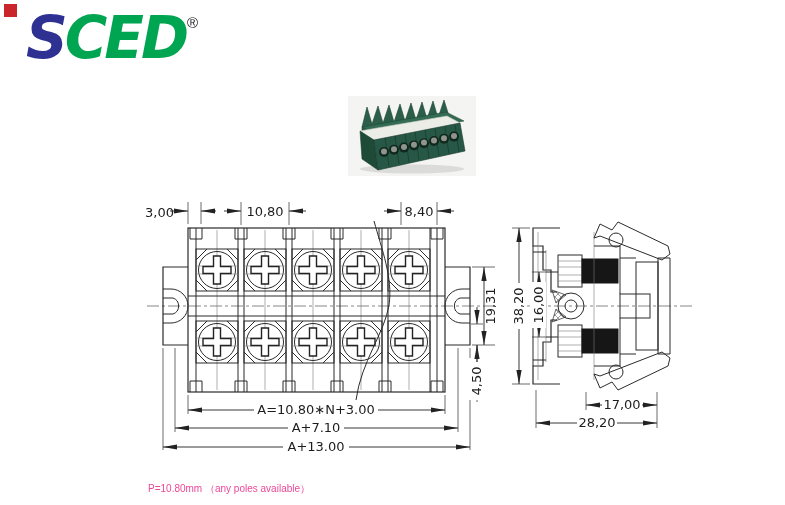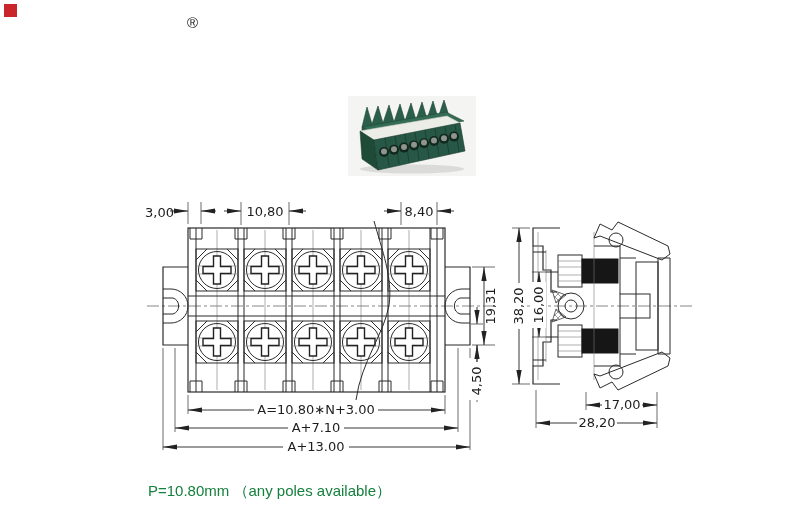--- a/index.html
+++ b/index.html
@@ -8,40 +8,41 @@
   
   .red-mark{position:absolute;left:4px;top:4px;width:13px;height:13px;background:#c9252b;}
   .logo{position:absolute;left:26px;top:2px;font-family:"DejaVu Sans",sans-serif;
         font-weight:bold;font-style:italic;font-size:58px;letter-spacing:-3px;line-height:72px;}
   .logo .s{color:#2e3192;}
   .logo .ced{color:#00a551;}
   .regmark{position:absolute;left:187px;top:14px;font-size:15px;color:#222;font-style:normal;}
   .model{position:absolute;left:147px;top:86px;font-family:"DejaVu Sans",sans-serif;
          font-weight:bold;font-style:italic;font-size:25px;letter-spacing:-0.5px;color:#39a8b7;}
   
-  .note{position:absolute;left:148px;top:482px;font-size:15px;color:#15803d;}
+  .note{position:absolute;left:148px;top:482px;font-size:10px;color:#ec4899;}
   
   .ln{stroke:#2b2b2b;stroke-width:1.2;fill:none;}
   .ln2{stroke:#2b2b2b;stroke-width:1;fill:none;}
   .thin{stroke:#7a7a7a;stroke-width:0.6;fill:none;}
   .cl{stroke:#555;stroke-width:0.7;stroke-dasharray:12 3 3 3;fill:none;}
   .dim{stroke:#222;stroke-width:0.9;fill:none;}
   .ext{stroke:#2b2b2b;stroke-width:0.7;fill:none;}
   .dimtxt{font-family:"DejaVu Sans",sans-serif;font-size:13px;fill:#1d1d1d;}
   .wbg{fill:#ffffff;stroke:none;}
   .blk{fill:#161616;stroke:#161616;}
   .photo-box{position:absolute;left:348px;top:96px;}
   .drawing-box{position:absolute;left:140px;top:180px;}
 </style>
 </head>
 <body>
 
 <div class="page">
 
   <div class="red-mark"></div>
+  <div class="logo"><span class="s">S</span><span class="ced">CED</span></div>
   <div class="regmark">®</div>
 
   <svg class="photo-box" width="128" height="80" viewBox="0 0 128 80">
     <rect x="0" y="0" width="128" height="80" fill="#f4f4f2"></rect>
     <ellipse cx="64" cy="73" rx="52" ry="4.5" fill="#000000" opacity="0.10"></ellipse>
     <g>
 
       <path d="M14,31 L19,11 L24,28 L30,10 L35,27 L41,9 L46,26 L52,8 L57,25 L63,7 L68,24 L74,6 L79,23 L85,5 L90,22 L96,4 L101,20 L103,22 L14,37 Z" fill="#2b5f49" stroke="#1c4334" stroke-width="0.6"></path>
 
       <polygon points="14,31 98,16 116,25 32,41" fill="#336b54" stroke="#1c4334" stroke-width="0.5"></polygon>

